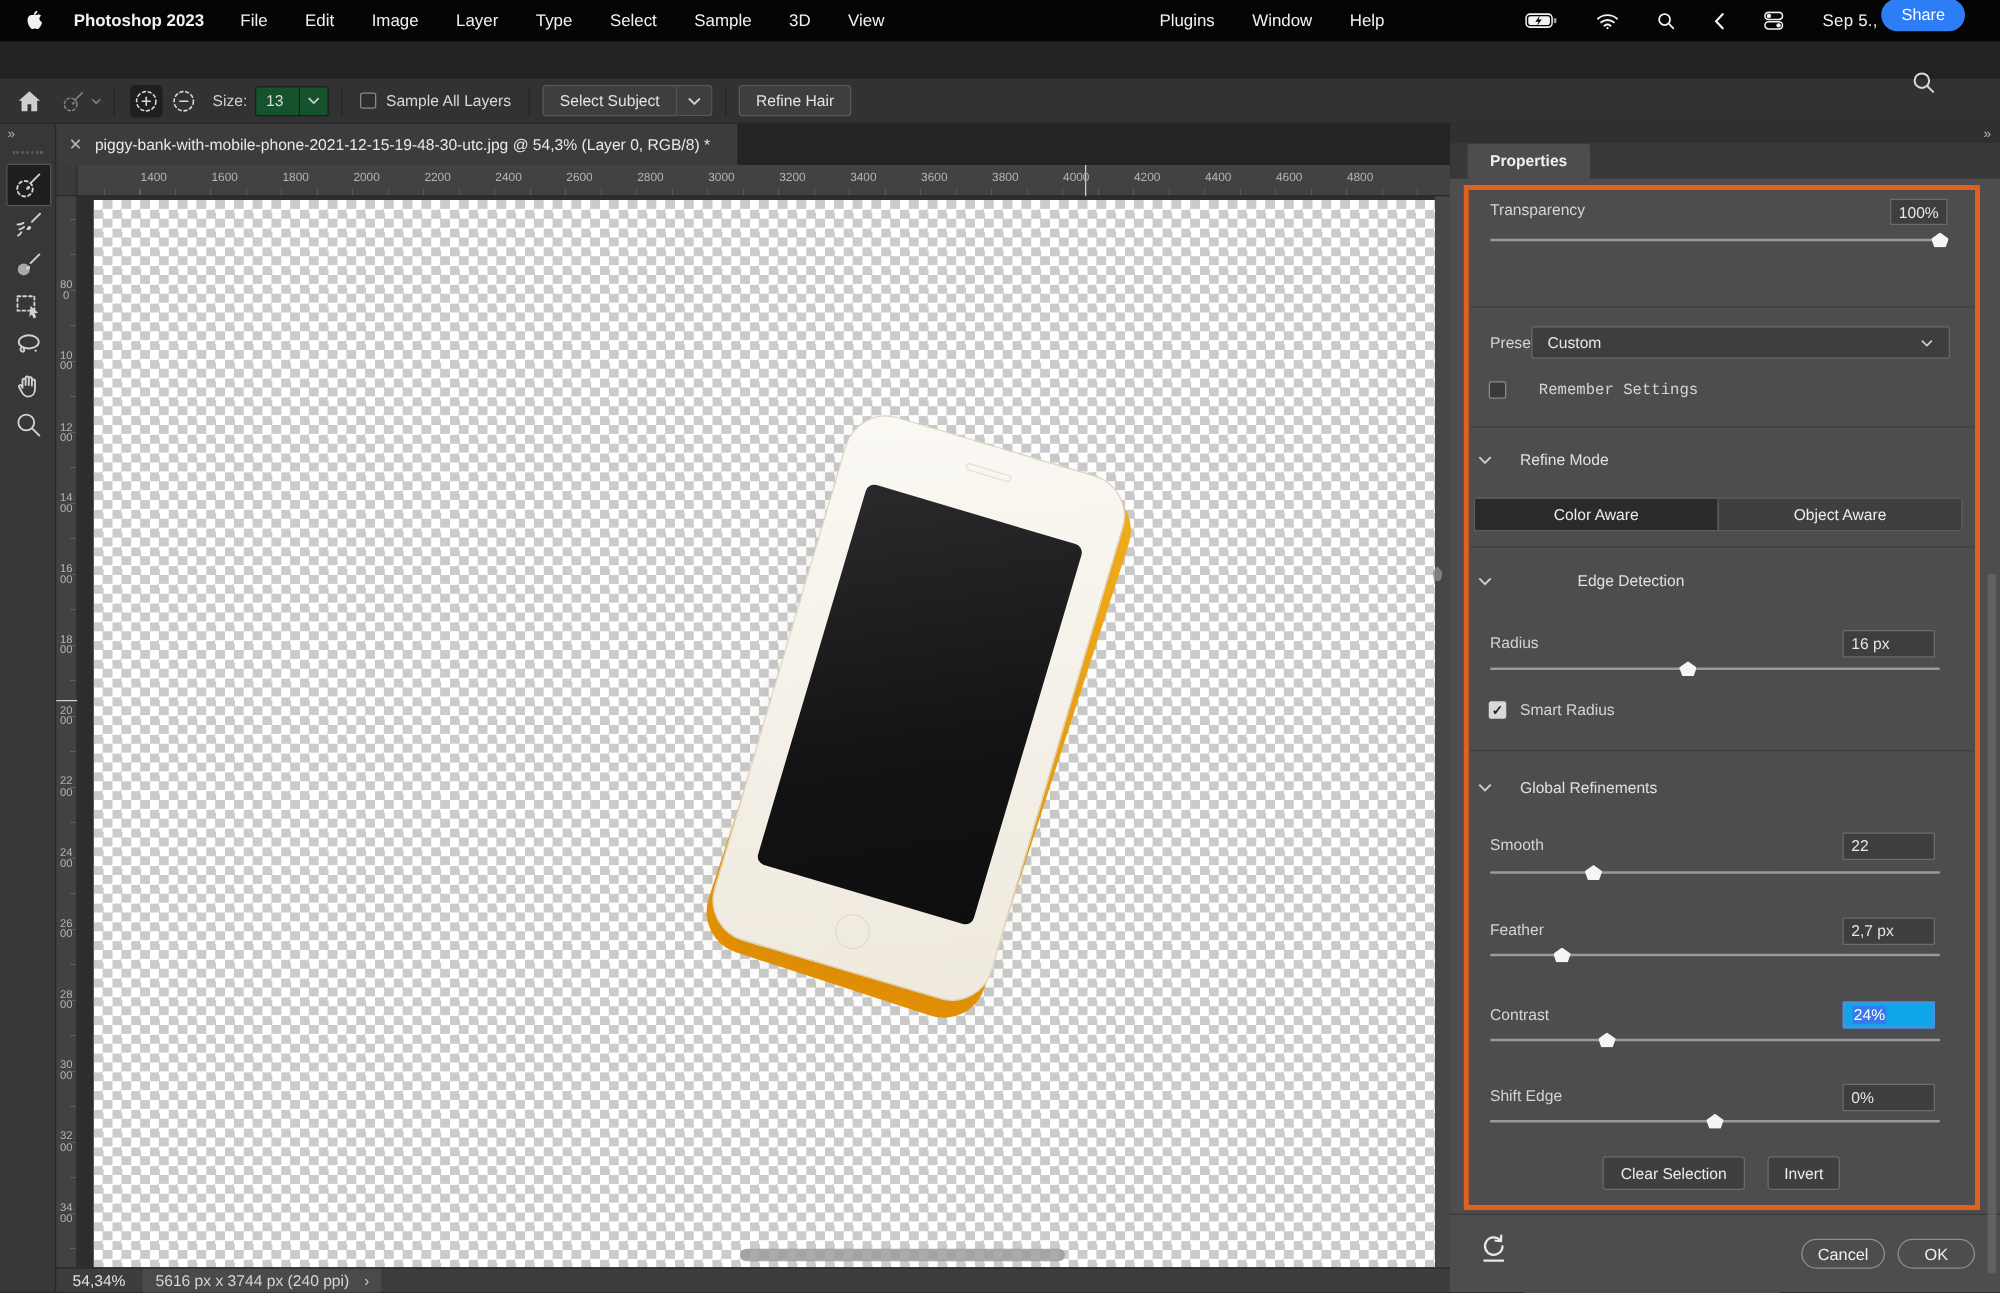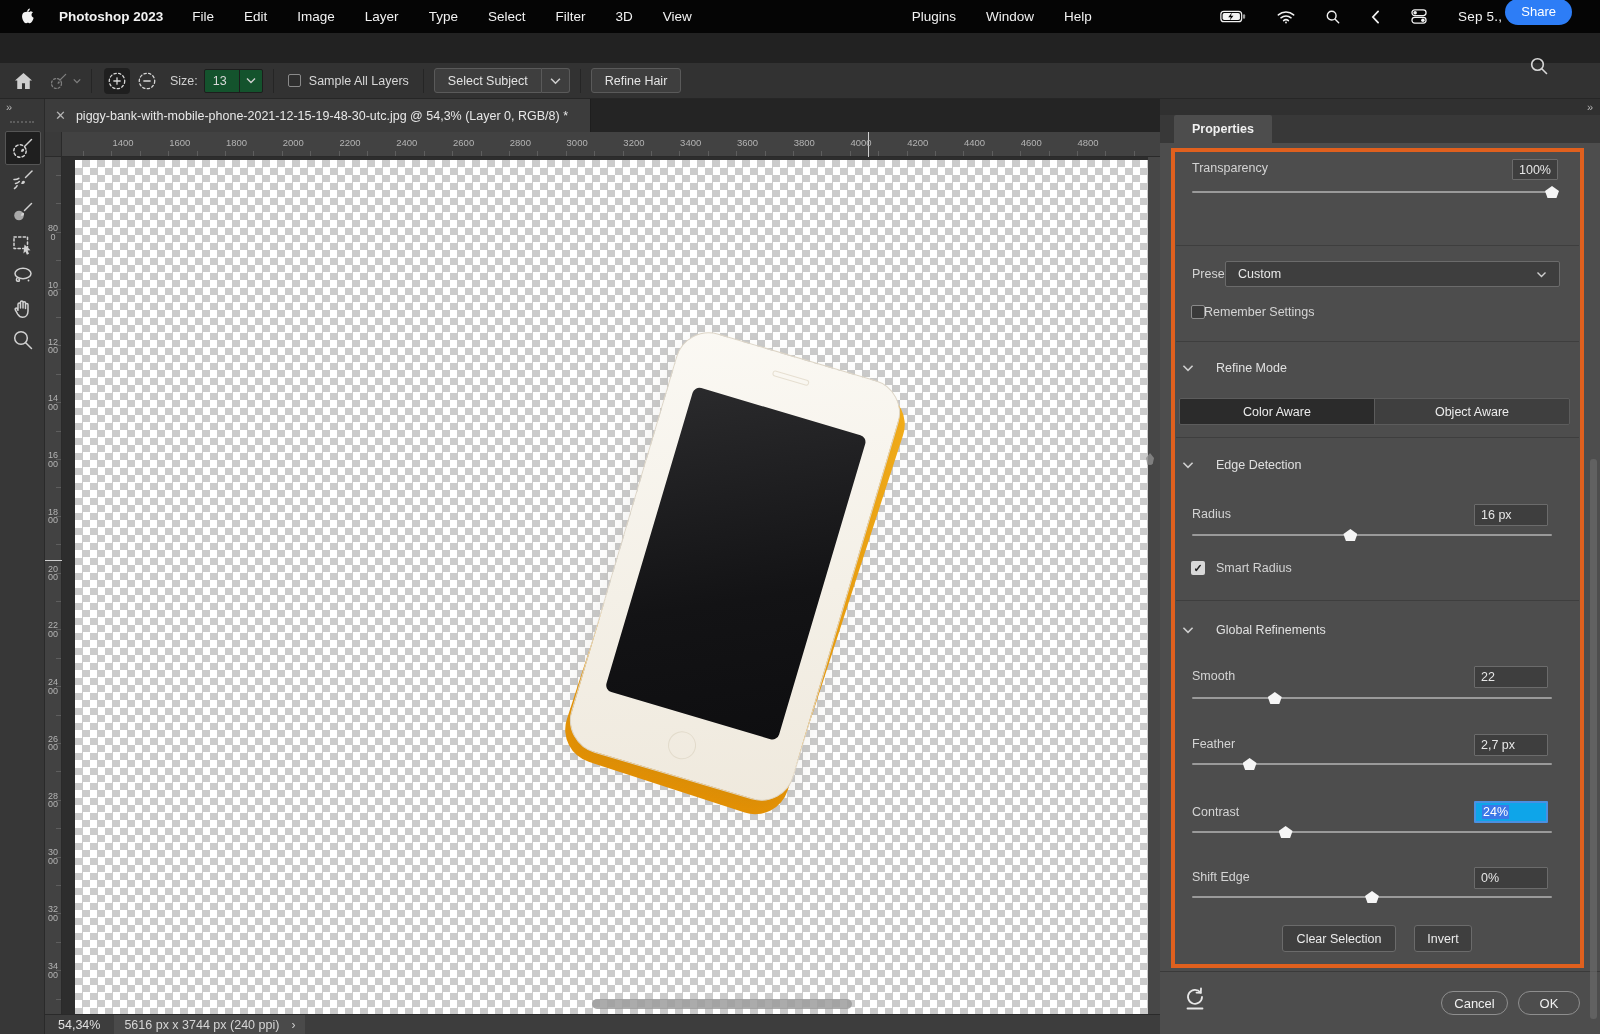--- a/index.html
+++ b/index.html
@@ -173,21 +173,21 @@
         </svg>
     </span>
     <span class="app-name">Photoshop 2023</span>
     <span style="display:flex;">
         <span class="menu-item">File</span>
         <span class="menu-item">Edit</span>
         <span class="menu-item">Image</span>
         <span class="menu-item">Layer</span>
         <span class="menu-item">Type</span>
         <span class="menu-item">Select</span>
-        <span class="menu-item">Filter</span>
+        <span class="menu-item">Sample</span>
         <span class="menu-item">3D</span>
         <span class="menu-item">View</span>
       </span>
     <span style="width:190px;"></span>
     <span style="display:flex;">
         <span class="menu-item">Plugins</span>
         <span class="menu-item">Window</span>
         <span class="menu-item">Help</span>
       </span>
     <div class="mb-right">
@@ -464,41 +464,41 @@
       <div class="dropdown">
         <span>Custom</span>
         <span class="dd-chev">
           <svg width="11" height="7" viewBox="0 0 10 7" fill="none" stroke="#cfcfcf" stroke-width="1.4">
               <polyline points="1,1.5 5,5.5 9,1.5"></polyline>
             </svg>
         </span>
       </div>
 
       <span class="p-check off" style="left:31px; top:206px;"></span>
-      <span class="p-label" style="left:44px; top:206px;">Remember Settings</span>
+      <span class="p-label" style="left:71px; top:206px;font-family:Liberation Mono, monospace;">Remember Settings</span>
       <div class="divider" style="top:242px;"></div>
 
       <span class="sec-chev" style="top:265px;">
         <svg width="12" height="8" viewBox="0 0 10 7" fill="none" stroke="#cfcfcf" stroke-width="1.4">
             <polyline points="1,1.5 5,5.5 9,1.5"></polyline>
           </svg>
       </span>
       <span class="p-header" style="top:262px;">Refine Mode</span>
       <div class="segmented">
         <span class="seg selected">Color Aware</span>
         <span class="seg">Object Aware</span>
       </div>
       <div class="divider" style="top:338px;"></div>
 
       <span class="sec-chev" style="top:362px;">
         <svg width="12" height="8" viewBox="0 0 10 7" fill="none" stroke="#cfcfcf" stroke-width="1.4">
             <polyline points="1,1.5 5,5.5 9,1.5"></polyline>
           </svg>
       </span>
-      <span class="p-header" style="top:359px;">Edge Detection</span>
+      <span class="p-header" style="top:359px;margin-left:46px;">Edge Detection</span>
       <span class="p-label" style="top:408px;">Radius</span>
       <span class="valuebox" style="top:405px;">
         <span>16 px</span>
       </span>
       <div class="track" style="top:429px;">
         <span class="thumb" style="left: 44%;"></span>
       </div>
       <span class="p-check on" style="left:31px; top:462px;">✓</span>
       <span class="p-label" style="left:56px; top:462px;">Smart Radius</span>
       <div class="divider" style="top:501px;"></div>

